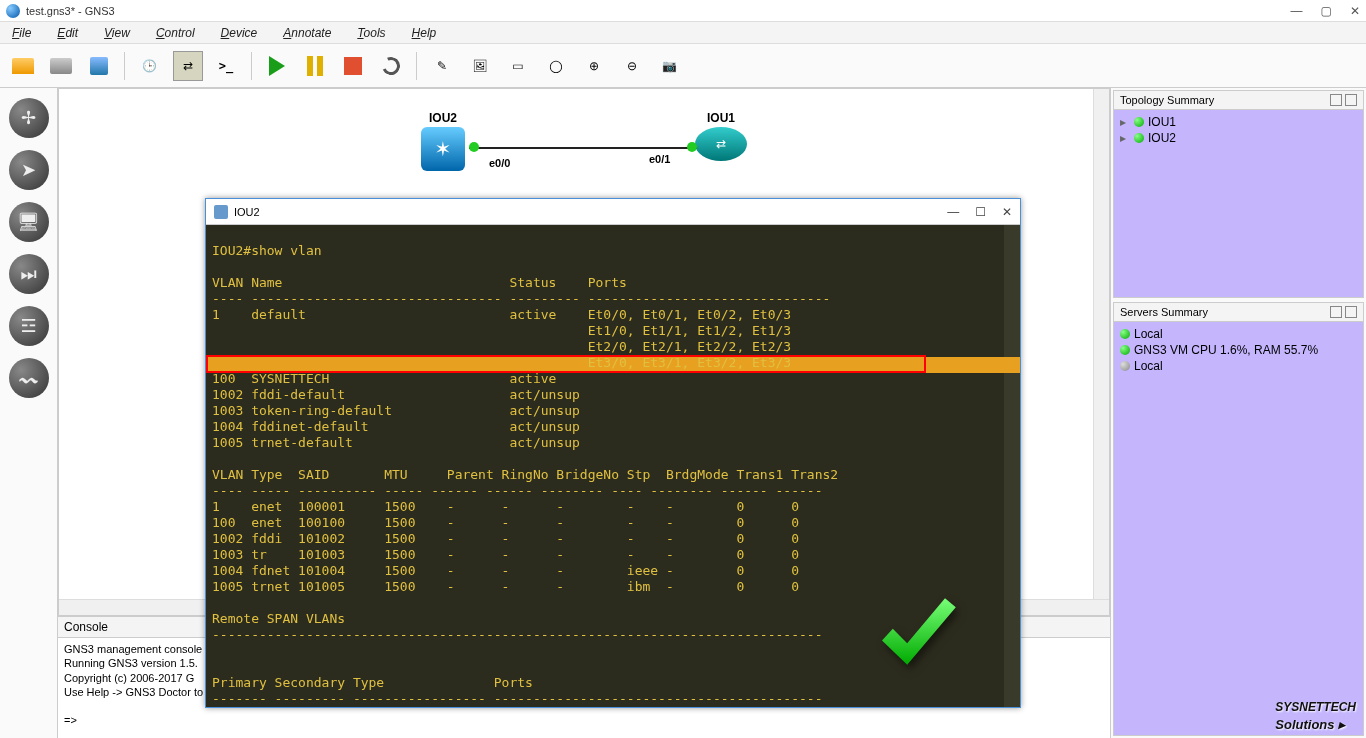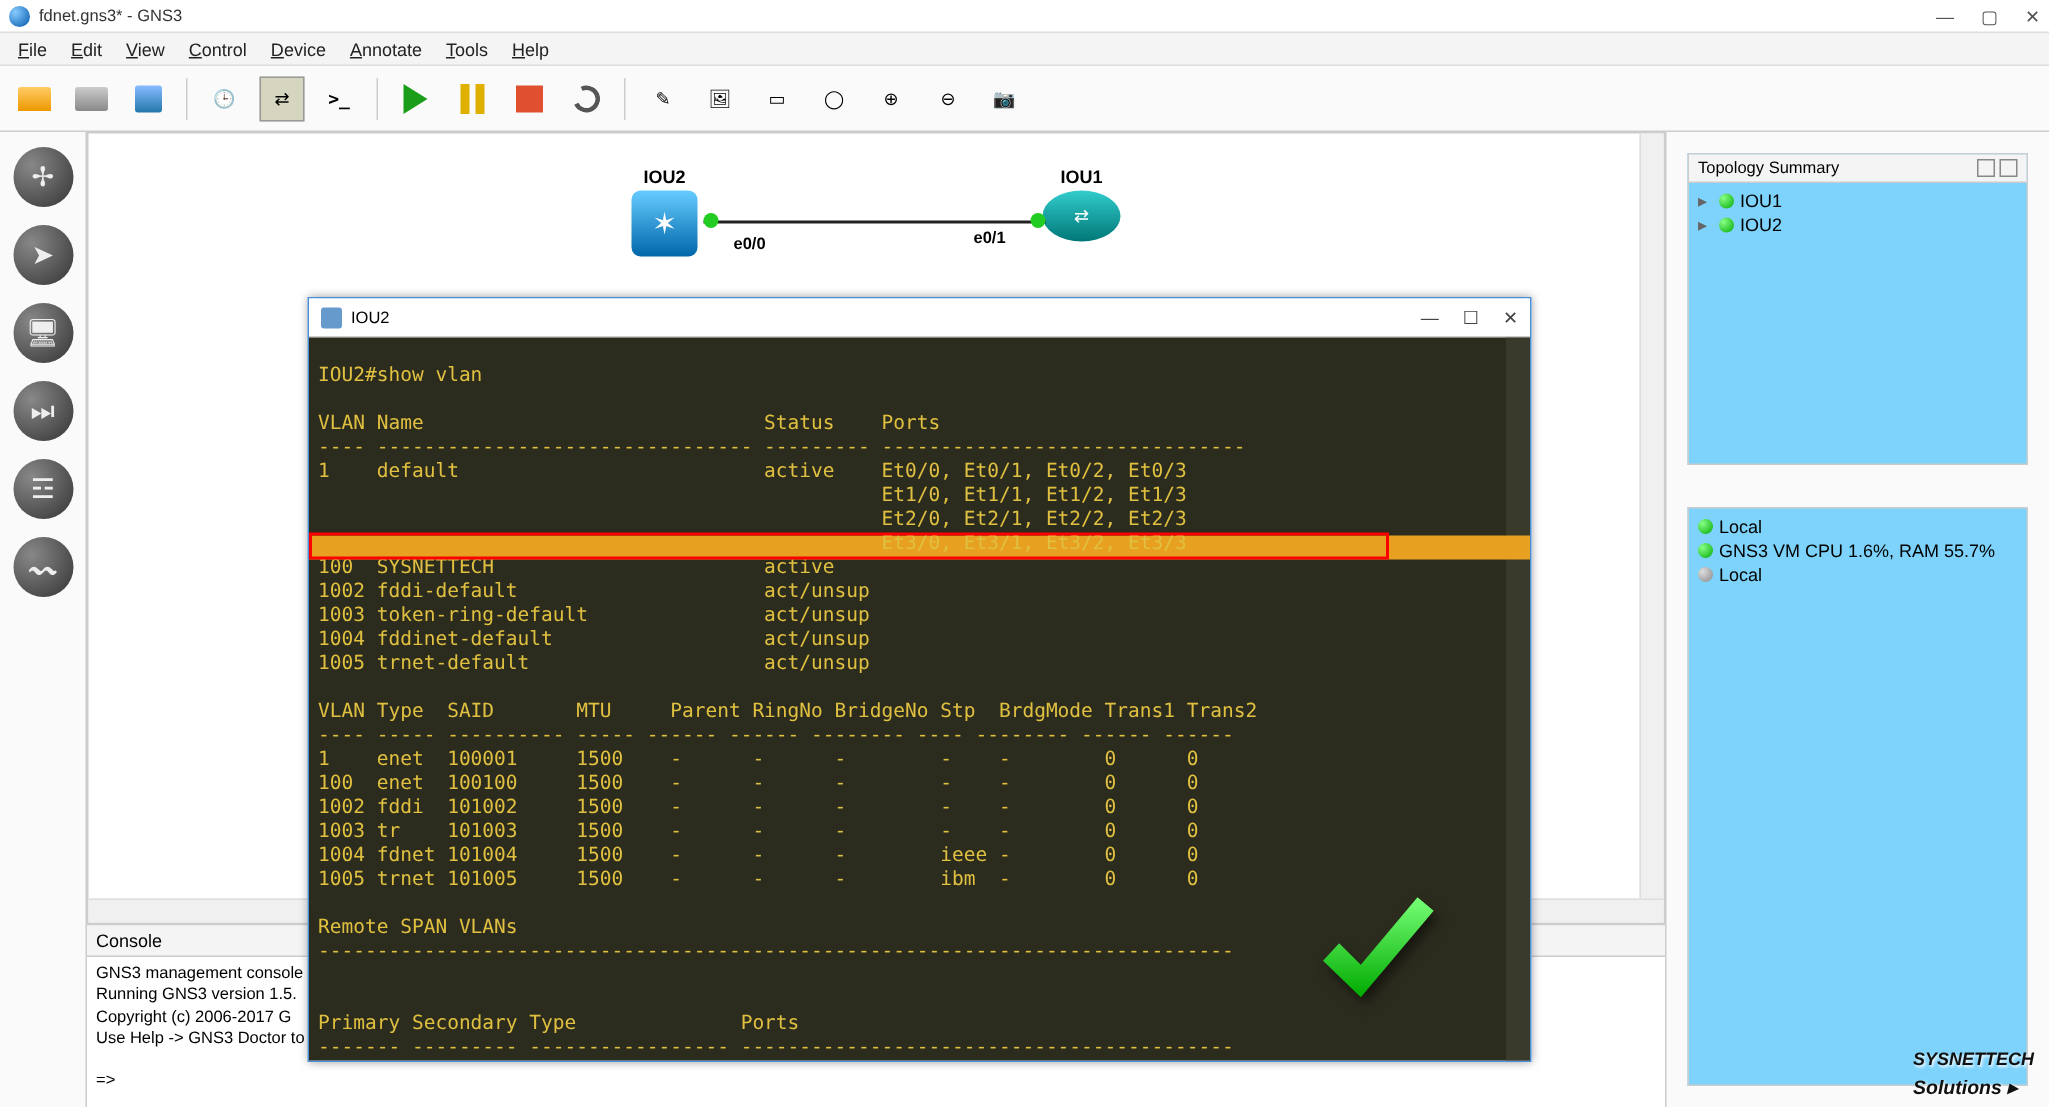--- a/index.html
+++ b/index.html
@@ -4,21 +4,21 @@
 <style>
 * { margin: 0; padding: 0; box-sizing: border-box; font-family: "Segoe UI", Tahoma, sans-serif; font-size: 12px; }
 body { background: #f0f0f0; width: 1366px; height: 738px; overflow: hidden; position: relative; }
 
 .titlebar { height: 22px; background: #fff; display: flex; align-items: center; padding: 0 6px; border-bottom: 1px solid #ddd; }
 .titlebar .ico { width: 14px; height: 14px; border-radius: 50%; background: radial-gradient(circle at 30% 30%, #8cf, #05a); margin-right: 6px; }
 .titlebar .ttl { flex: 1; font-size: 11px; color: #333; }
 .titlebar .winbtns { display: flex; gap: 18px; color: #555; }
 .titlebar .winbtns span { cursor: default; }
 
-.menubar { height: 22px; background: #f4f4f4; display: flex; align-items: center; padding: 0 4px; gap: 0; border-bottom: 1px solid #ddd; }
+.menubar { height: 22px; background: #f4f4f4; display: flex; align-items: center; padding: 0 4px; gap: 10px; border-bottom: 1px solid #ddd; font-style: italic; }
 .menubar .m { padding: 2px 8px; color: #222; }
 .menubar .m u { text-decoration: underline; }
 
 .toolbar { height: 44px; background: #fafafa; display: flex; align-items: center; padding: 0 8px; gap: 8px; border-bottom: 1px solid #ccc; }
 .toolbar .tbtn { width: 30px; height: 30px; display: flex; align-items: center; justify-content: center; }
 .toolbar .sep { width: 1px; height: 28px; background: #ccc; margin: 0 2px; }
 .tri-play { width: 0; height: 0; border-left: 16px solid #1a9e1a; border-top: 10px solid transparent; border-bottom: 10px solid transparent; }
 .pause { display: flex; gap: 4px; }
 .pause span { width: 6px; height: 20px; background: #e0b000; }
 .stop { width: 18px; height: 18px; background: #e05030; }
@@ -38,21 +38,21 @@
 
 .node { position: absolute; text-align: center; }
 .node .lbl { font-weight: bold; font-size: 12px; margin-bottom: 2px; }
 .switch-icon { width: 44px; height: 44px; background: linear-gradient(#6cf,#06a); border-radius: 6px; display: flex; align-items: center; justify-content: center; color: #fff; font-size: 20px; }
 .router-icon { width: 52px; height: 34px; background: linear-gradient(#3cc,#077); border-radius: 50%; display: flex; align-items: center; justify-content: center; color: #fff; }
 .link-line { position: absolute; height: 2px; background: #222; }
 .link-dot { position: absolute; width: 10px; height: 10px; border-radius: 50%; background: #2c2; }
 .iflabel { position: absolute; font-size: 11px; font-weight: bold; }
 
 .rightpane { width: 256px; background: #fafafa; border-left: 1px solid #ccc; display: flex; flex-direction: column; }
-.panel { border: 1px solid #ccc; margin: 14px; background: #7dd3fc; }
+.panel { border: 1px solid #ccc; margin: 2px; background: #c4b5fd; }
 .panel-h { background: #f4f4f4; padding: 3px 6px; border-bottom: 1px solid #ccc; display: flex; align-items: center; }
 .panel-h .pt { flex: 1; font-size: 11px; }
 .panel-h .picn { width: 12px; height: 12px; border: 1px solid #888; margin-left: 3px; }
 .panel-b { padding: 4px 6px; }
 .tree-row { display: flex; align-items: center; gap: 4px; padding: 1px 0; font-size: 11px; }
 .tree-row .arrow { width: 10px; color: #666; }
 .dot-g { width: 10px; height: 10px; border-radius: 50%; background: radial-gradient(circle at 30% 30%, #8f8, #0a0); }
 .dot-gray { width: 10px; height: 10px; border-radius: 50%; background: radial-gradient(circle at 30% 30%, #ddd, #888); }
 
 .consolewrap { border-top: 1px solid #ccc; }
@@ -77,21 +77,21 @@
 .greencheck svg { filter: drop-shadow(3px 5px 4px rgba(0,0,0,.5)); }
 
 .watermark { position: absolute; right: 10px; bottom: 6px; color: #111; font-weight: bold; font-size: 24px; text-shadow: 1px 1px 2px #fff; z-index: 20; font-style: italic;}
 .watermark .sub { display: block; font-size: 13px; text-align: left; }
 </style>
 </head>
 <body>
 
 <div class="titlebar">
   <div class="ico"></div>
-  <div class="ttl">fdnet.gns3* - GNS3</div>
+  <div class="ttl">test.gns3* - GNS3</div>
   <div class="winbtns">
     <span>—</span>
     <span>▢</span>
     <span>✕</span>
   </div>
 </div>
 
 <div class="menubar">
   <div class="m"><u>F</u><span>ile</span></div>
   <div class="m"><u>E</u>dit</div>
@@ -200,20 +200,25 @@
             <span>IOU1</span>
           </div>
           <div class="tree-row">
             <span class="arrow">▸</span>
             <span class="dot-g"></span>
             <span>IOU2</span>
           </div>
         </div>
     </div>
     <div class="panel" style="flex:1">
+      <div class="panel-h">
+        <span class="pt">Servers Summary</span>
+        <span class="picn"></span>
+        <span class="picn"></span>
+      </div>
       <div class="panel-b" id="srvsum">
           <div class="tree-row">
             <span class="dot-g"></span>
             <span>Local</span>
           </div>
           <div class="tree-row">
             <span class="dot-g"></span>
             <span>GNS3 VM CPU 1.6%, RAM 55.7%</span>
           </div>
           <div class="tree-row">

